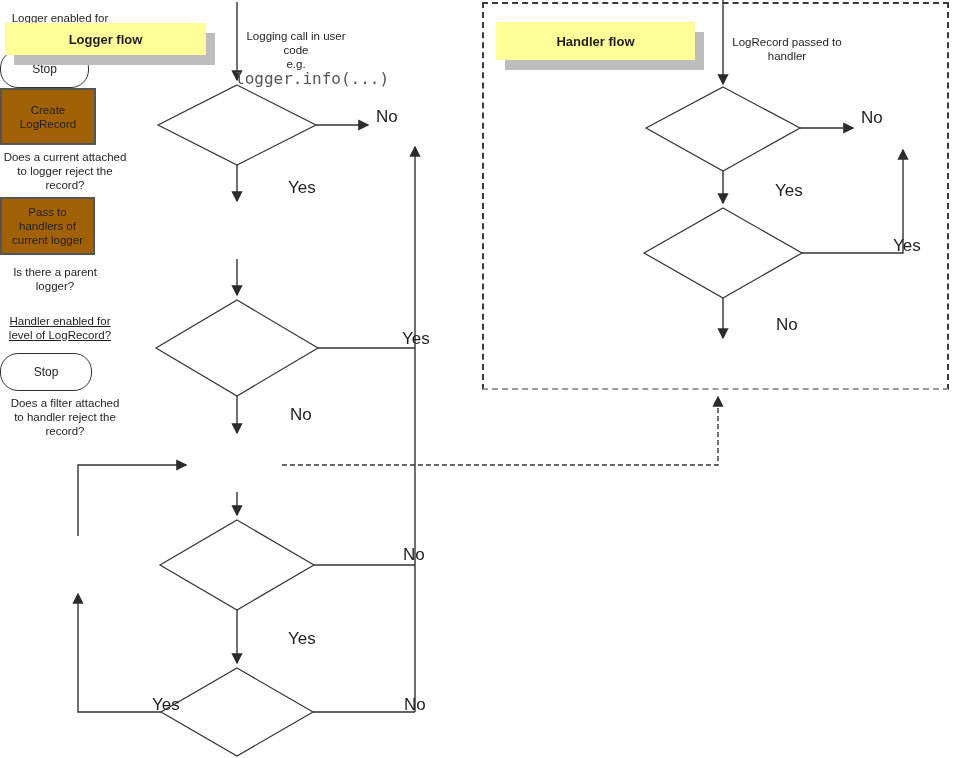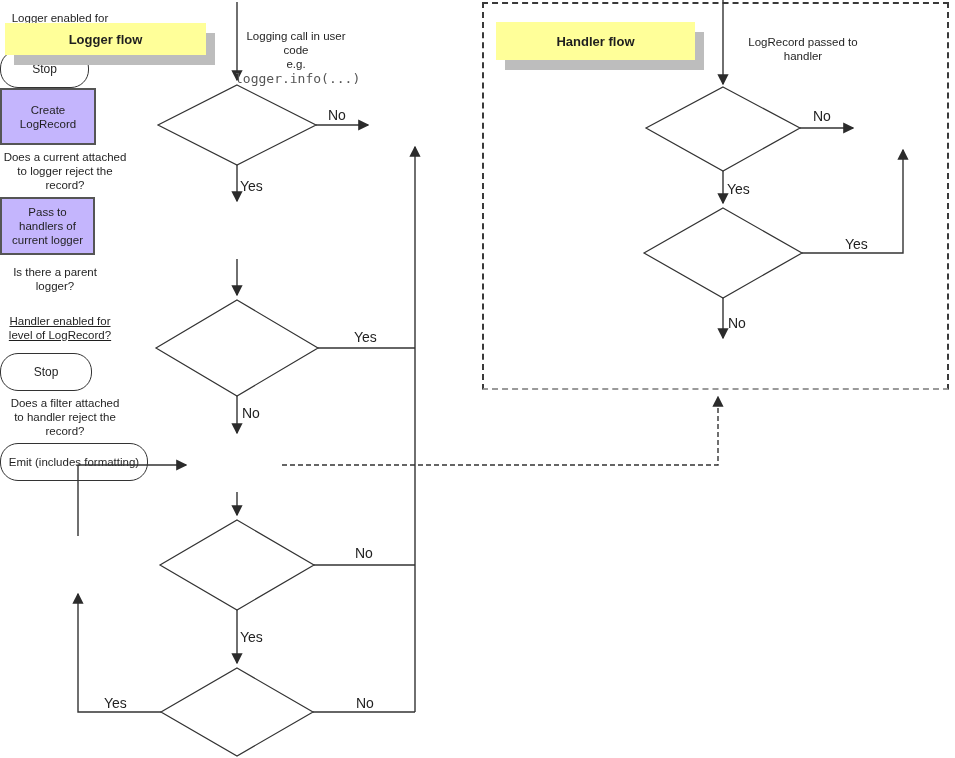--- a/index.html
+++ b/index.html
@@ -23,42 +23,42 @@
     border:2px dashed #3a3a3a;border-bottom-color:#9a9a9a;
     box-sizing:border-box;
   }
   .node,.label,.note,.entry{position:absolute;z-index:3;box-sizing:border-box;}
   .note{
     background:var(--note-bg);box-shadow:9px 10px 0 var(--note-shadow);
     display:flex;align-items:center;justify-content:center;
     font-weight:bold;font-size:13px;
   }
   .rectnode{
-    background:#c4b5fd;border:2px solid #555555;
+    background:#a16207;border:2px solid #555555;
     display:flex;align-items:center;justify-content:center;
     text-align:center;font-size:11.5px;line-height:14px;white-space:pre-line;
   }
   .stadium{
     background:#ffffff;border:1.5px solid #333333;border-radius:18px;
     display:flex;align-items:center;justify-content:center;
     text-align:center;font-size:12px;
   }
   .dtext{
     display:flex;align-items:center;justify-content:center;
     text-align:center;font-size:11.5px;line-height:14px;white-space:pre-line;
   }
   .entry{
     text-align:center;font-size:11.5px;line-height:14px;white-space:pre-line;
   }
   .entry .code{
     display:block;margin-top:1px;
     font-family:"DejaVu Sans Mono","Liberation Mono",monospace;
-    font-size:13px;color:#555555;white-space:nowrap;
+    font-size:16px;color:#555555;white-space:nowrap;
   }
-  .label{font-size:14px;}
+  .label{font-size:17px;margin-left:48px;}
 </style>
 </head>
 <body>
 
 <div class="canvas">
 
   <div class="panel" style="left:482px;top:2px;width:467px;height:388px;"></div>
 
   <svg class="wires" width="955" height="758" viewBox="0 0 955 758">
     <defs>
@@ -136,36 +136,33 @@
   <span class="label" style="left:242px;top:405px;">No</span>
   <span class="label" style="left:355px;top:545px;">No</span>
   <span class="label" style="left:240px;top:629px;">Yes</span>
   <span class="label" style="left:104px;top:695px;">Yes</span>
   <span class="label" style="left:356px;top:695px;">No</span>
 
   <div class="note" style="left:496px;top:22px;width:199px;height:38px;">
     <span>Handler flow</span>
   </div>
 
-  <div class="entry" style="left:727px;top:35px;width:120px;margin-left:16px;">LogRecord passed to
+  <div class="entry" style="left:727px;top:35px;width:120px;">LogRecord passed to
 handler</div>
 
   <div class="dtext" style="left:663px;top:103px;width:120px;height:50px;text-decoration:underline;">Handler enabled for
 level of LogRecord?</div>
 
   <div class="stadium" style="left:858px;top:110px;width:90px;height:36px;">
     <span>Stop</span>
   </div>
 
   <div class="dtext" style="left:658px;top:227px;width:130px;height:52px;">Does a filter attached
 to handler reject the
 record?</div>
 
-  <div class="stadium" style="left:651px;top:343px;width:146px;height:36px;font-size:11.5px;">
-    <span>Emit (includes formatting)</span>
-  </div>
 
   <span class="label" style="left:813px;top:108px;">No</span>
   <span class="label" style="left:727px;top:181px;">Yes</span>
   <span class="label" style="left:845px;top:236px;">Yes</span>
   <span class="label" style="left:728px;top:315px;">No</span>
 
 </div>
 
 </body></html>

